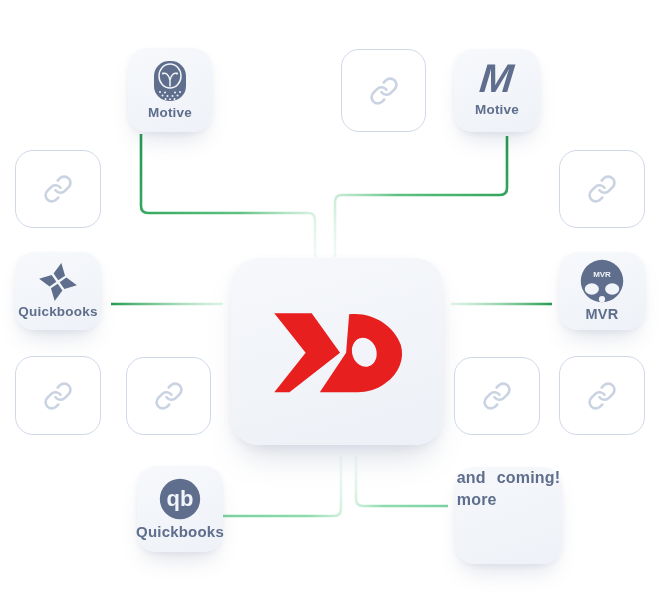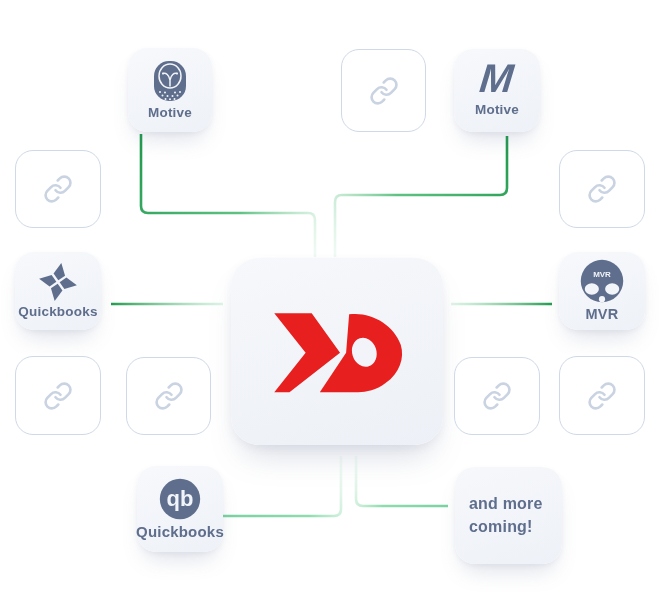--- a/index.html
+++ b/index.html
@@ -22,21 +22,21 @@
   .center-tile{
     border-radius:28px;
     background:linear-gradient(165deg,#f6f8fb 0%,#edf0f6 100%);
     box-shadow:0 20px 32px -12px rgba(99,115,148,.28),0 3px 8px rgba(99,115,148,.08);
     display:flex;align-items:center;justify-content:center;
   }
   .more-tile{
     background:linear-gradient(160deg,#f6f8fb 0%,#eef1f7 100%);
     border-radius:20px;
     box-shadow:0 14px 22px -8px rgba(99,115,148,.22),0 2px 5px rgba(99,115,148,.08);
-    display:flex;flex-direction:column;align-items:flex-start;justify-content:center;
+    display:flex;flex-direction:row;align-items:flex-start;justify-content:center;
     padding:0 14px;
   }
   .tile-label{color:#5e6e8c;font-size:13.5px;font-weight:600;letter-spacing:.2px;line-height:1.2;}
   .tile-label.small{font-size:15px;}
   .tile-label.big{font-size:14.5px;}
   .more-text{color:#5e6e8c;font-size:16px;font-weight:600;line-height:1.4;letter-spacing:.2px;}
   .motive-m{
     color:#5e6e8c;font-size:40px;font-weight:800;font-style:italic;line-height:1;
     transform:skewX(-6deg);margin-top:-4px;margin-bottom:2px;
   }

